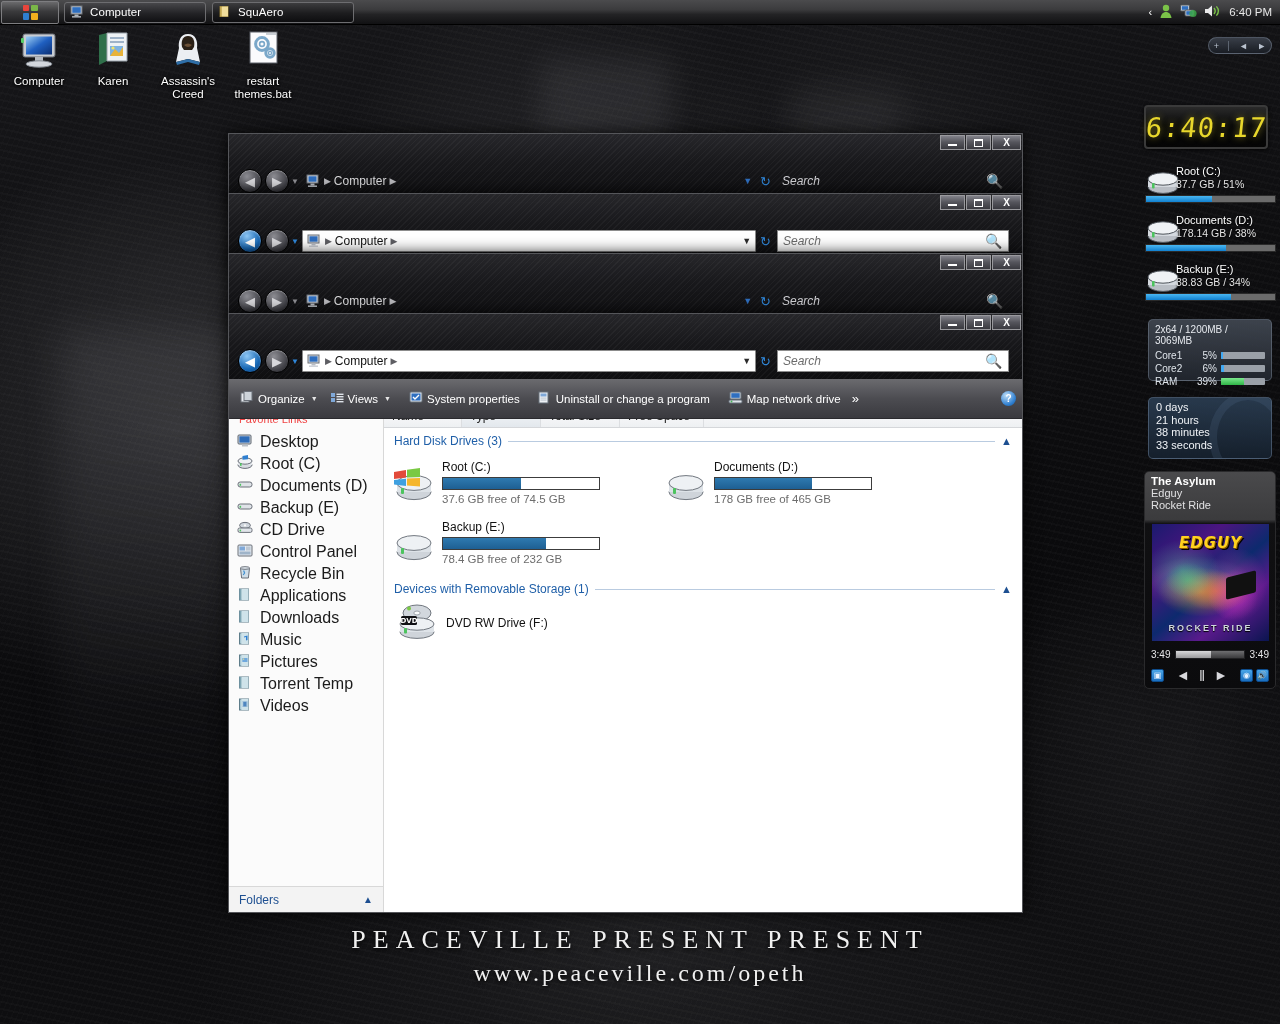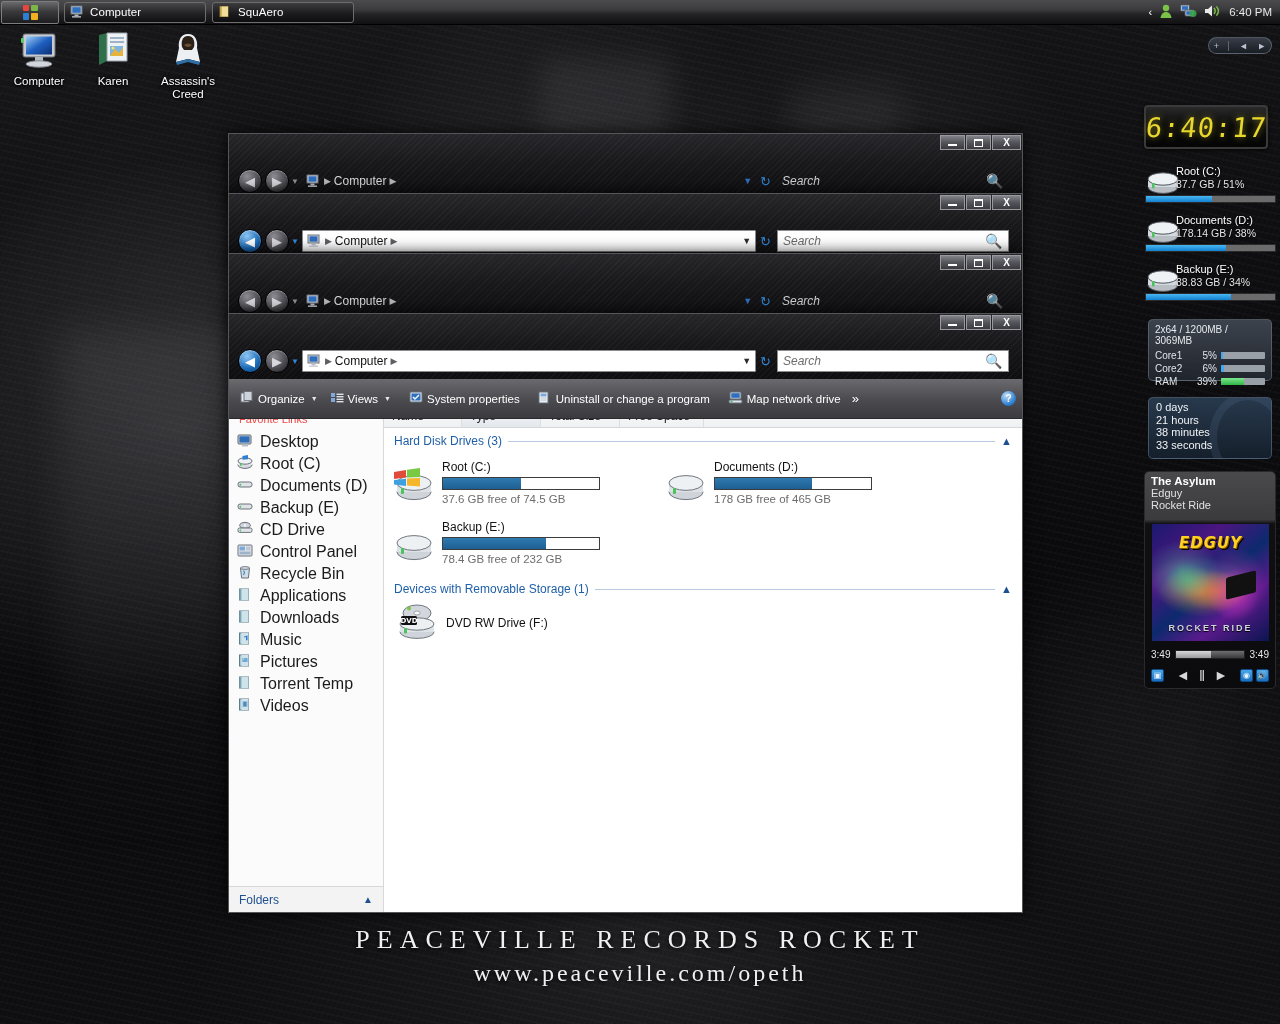--- a/index.html
+++ b/index.html
@@ -303,21 +303,21 @@
 </style>
 </head>
 <body>
 
 <div id="desktop">
 
   <div class="wp-shape" style="left:540px;top:60px;width:130px;height:560px;background:linear-gradient(180deg,rgba(160,160,165,.12),rgba(0,0,0,0));filter:blur(14px);"></div>
   <div class="wp-shape" style="left:790px;top:90px;width:110px;height:420px;background:linear-gradient(180deg,rgba(150,150,155,.10),rgba(0,0,0,0));filter:blur(16px);"></div>
   <div class="wp-shape" style="left:60px;top:330px;width:170px;height:520px;background:linear-gradient(180deg,rgba(140,140,148,.14),rgba(0,0,0,0));filter:blur(18px);"></div>
 
-  <div class="wptext wpt1">PEACEVILLE RECORDS ROCKET</div>
+  <div class="wptext wpt1">PEACEVILLE PRESENT PRESENT</div>
   <div class="wptext wpt2">www.peaceville.com/opeth</div>
 
   <div class="dicon" style="left:2px;top:28px;">
     <span class="glyph">
       <svg width="44" height="44" viewBox="0 0 44 44">
         <rect x="6" y="6" width="32" height="23" rx="2" fill="#c8ccd2" stroke="#6a6f77"></rect>
         <rect x="9" y="8.5" width="26" height="18" fill="url(#scr1)"></rect>
         <defs>
             <linearGradient id="scr1" x1="0" y1="0" x2="1" y2="1">
           <stop offset="0" stop-color="#9fd0f5"></stop>
@@ -353,20 +353,35 @@
       <svg width="44" height="44" viewBox="0 0 44 44">
         <path d="M22 6 C14 6 12 14 13 20 L10 34 L22 31 L34 34 L31 20 C32 14 30 6 22 6 Z" fill="#eceff3"></path>
         <path d="M22 8 C16 8 15 14 16 19 L18 22 L26 22 L28 19 C29 14 28 8 22 8 Z" fill="#2b2117"></path>
         <path d="M18 17 q4 -3 8 0 q-4 4 -8 0 Z" fill="#6b4f35"></path>
         <path d="M10 34 L22 31 L34 34 L33 37 L22 34 L11 37 Z" fill="#2f6fa8"></path>
       </svg>
     </span>
     <span>Assassin's Creed</span>
   </div>
 
+  <div class="dicon" style="left:226px;top:28px;">
+    <span class="glyph">
+      <svg width="44" height="44" viewBox="0 0 44 44">
+        <rect x="9" y="4" width="27" height="31" fill="#fbfbfd" stroke="#5d6168"></rect>
+        <g fill="none" stroke="#7aa7c9" stroke-width="3">
+          <circle cx="21" cy="16" r="6.4"></circle>
+          <circle cx="29" cy="25" r="4.2"></circle>
+        </g>
+        <circle cx="21" cy="16" r="2.4" fill="#fbfbfd" stroke="#7aa7c9" stroke-width="1.6"></circle>
+        <circle cx="29" cy="25" r="1.6" fill="#fbfbfd" stroke="#7aa7c9" stroke-width="1.4"></circle>
+        <rect x="25" y="5" width="10" height="2" fill="#c9ced4"></rect>
+      </svg>
+    </span>
+    <span>restart themes.bat</span>
+  </div>
 
   <div class="win" style="left:228px;top:133px;width:795px;height:70px;">
     <div class="win-frame">
         <div class="glass"></div>
       </div>
     <div class="caption">
       <div class="capbtn">
           <span class="mini"></span>
         </div>
       <div class="capbtn">

